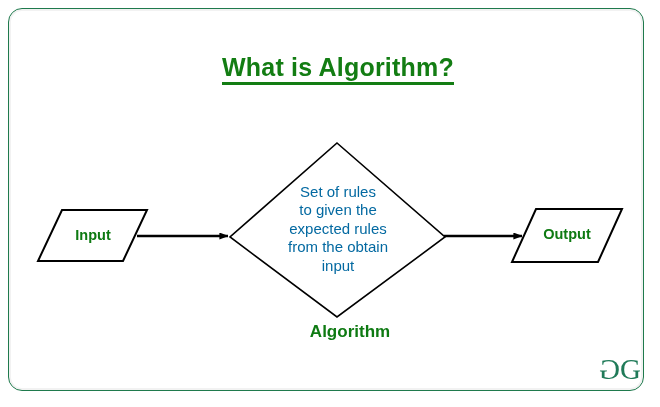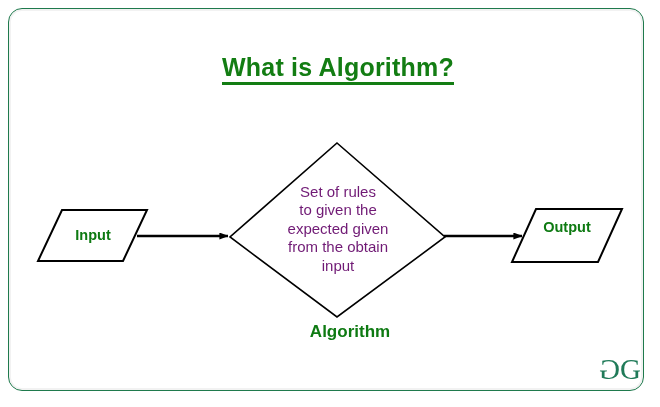--- a/index.html
+++ b/index.html
@@ -61,38 +61,38 @@
     text-align: center;
     white-space: nowrap;
   }
   #input-label {
     left: 38px;
     top: 227px;
     width: 110px;
   }
   #output-label {
     left: 512px;
-    top: 219px;
+    top: 226px;
     width: 110px;
   }
   #algorithm-label {
     left: 260px;
     top: 322px;
     width: 180px;
     font-size: 17px;
   }
   #diamond-text {
     position: absolute;
     left: 252px;
     top: 183px;
     width: 172px;
     text-align: center;
     font-size: 15px;
     line-height: 18.4px;
-    color: #701a75;
+    color: #0369a1;
   }
   #diamond-text div { white-space: nowrap; }
   .logo {
     position: absolute;
     left: 600px;
     top: 352px;
     width: 46px;
     height: 34px;
     font-family: "Liberation Serif", serif;
     font-size: 29px;
@@ -130,21 +130,21 @@
     <line x1="137" y1="236" x2="228" y2="236" stroke="#000000" stroke-width="2.4" marker-end="url(#arrowhead)"></line>
 
     <line x1="444" y1="236" x2="522" y2="236" stroke="#000000" stroke-width="2.4" marker-end="url(#arrowhead)"></line>
   </svg>
 
   <div class="shape-label" id="input-label">Input</div>
 
   <div id="diamond-text">
     <div>Set of rules</div>
     <div>to given the</div>
-    <div>expected given</div>
+    <div>expected rules</div>
     <div>from the obtain</div>
     <div>input</div>
   </div>
 
   <div class="shape-label" id="algorithm-label">Algorithm</div>
 
   <div class="shape-label" id="output-label">Output</div>
 
   <div class="logo"><span class="g-mirror">G</span><span>G</span></div>
 

